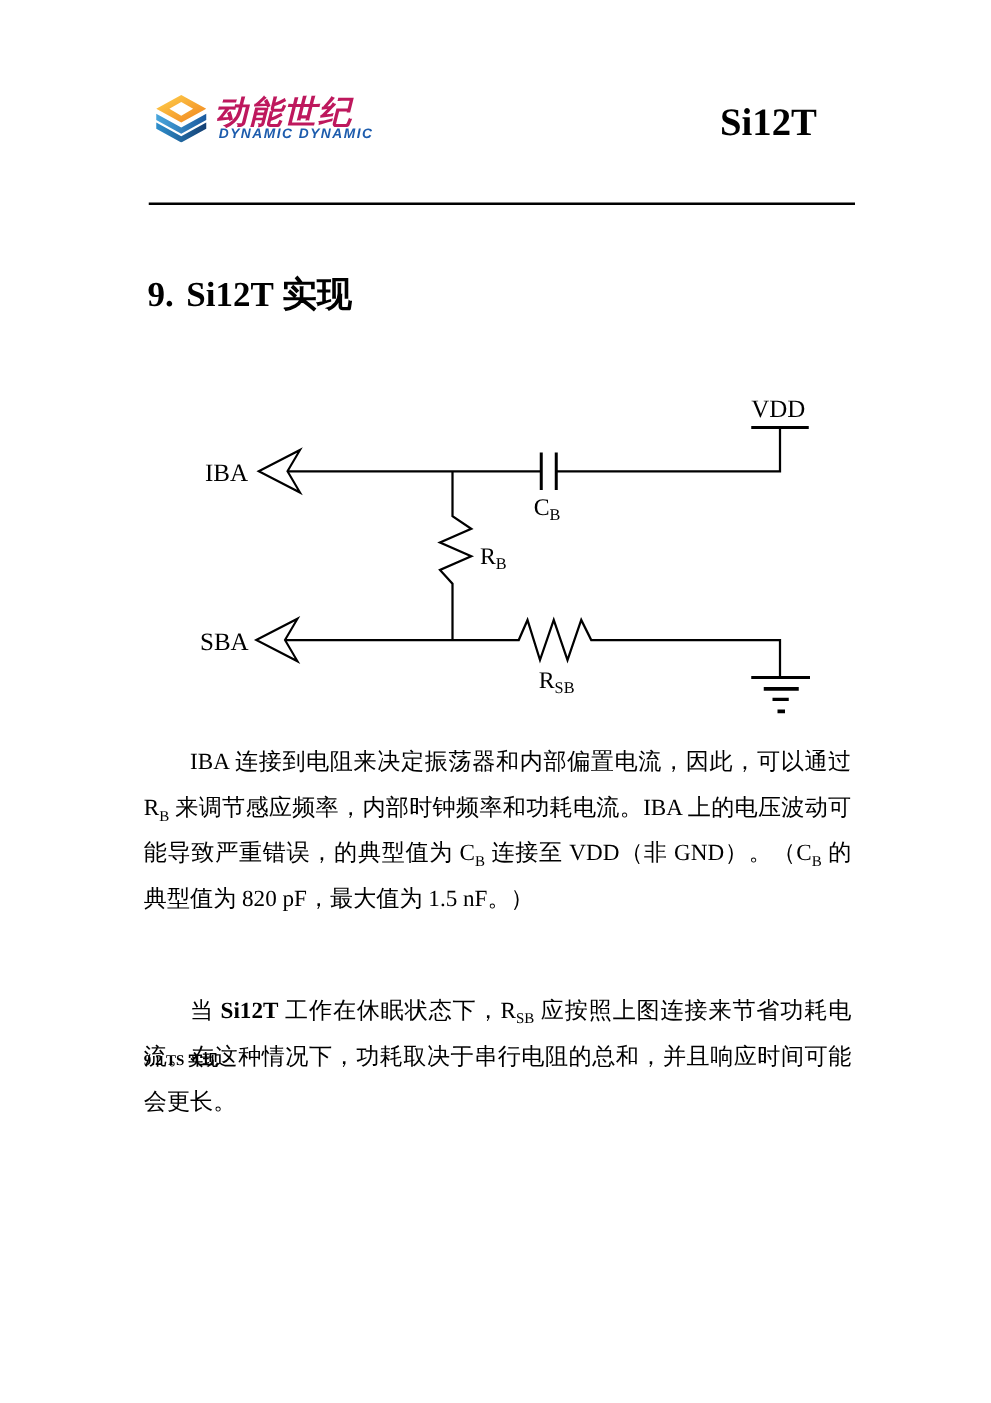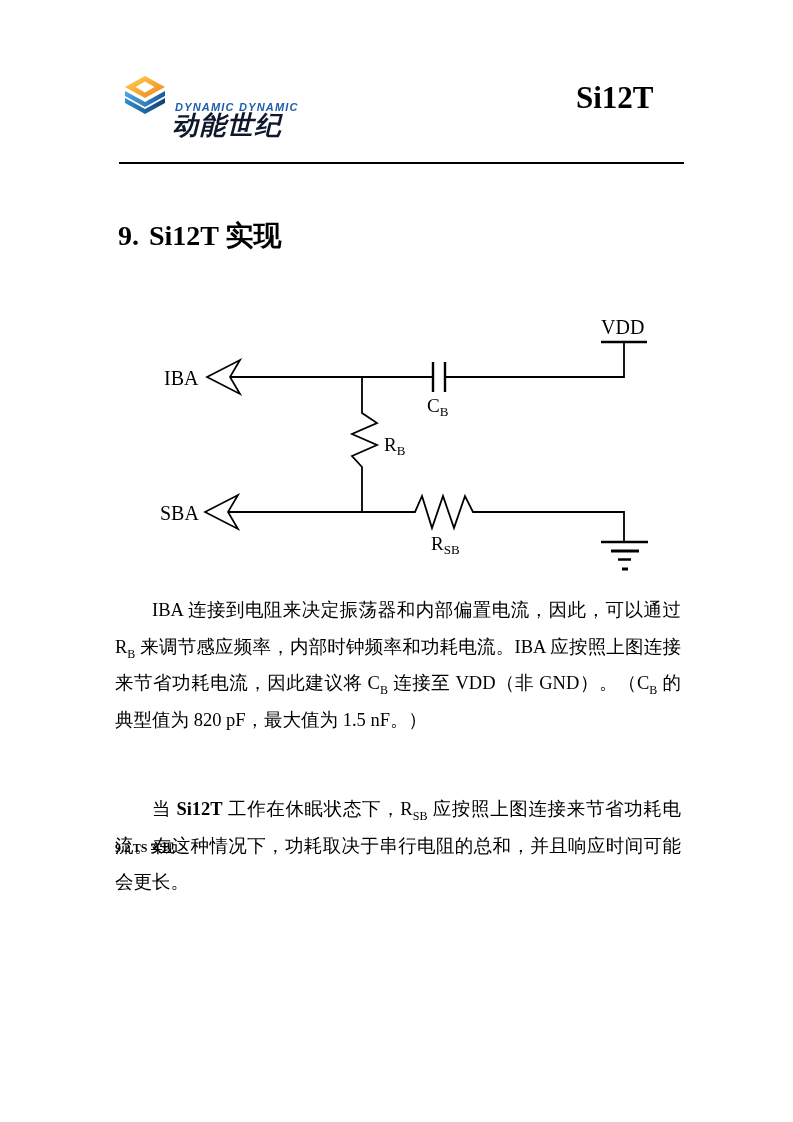--- a/index.html
+++ b/index.html
@@ -6,23 +6,22 @@
   .page {
     position:relative; width:793px; height:1122px; margin:0 auto;
     background:#ffffff; overflow:hidden; color:#000;
     font-family:"Liberation Serif","DejaVu Serif",serif;
   }
   
   .logo-icon { position:absolute; left:121px; top:76px; width:48px; height:38px; }
   .logo-cn {
     position:absolute; left:172px; top:72px;
     font-size:26px; font-weight:bold; font-style:italic;
-    letter-spacing:1.5px; color:#0f172a;
+    letter-spacing:1.5px; color:#be185d;
     font-family:"Liberation Sans","DejaVu Sans",sans-serif;
-    margin-top:36px;
   }
   .logo-en {
     position:absolute; left:175px; top:101px;
     font-size:11px; font-weight:bold; font-style:italic;
     letter-spacing:1.2px; color:#1d5cad;
     font-family:"Liberation Sans","DejaVu Sans",sans-serif;
   }
   .doc-title { position:absolute; left:576px; top:80px; font-size:31px; font-weight:bold; }
   .header-rule { position:absolute; left:119px; top:162px; width:565px; height:2px; background:#000; }
   
@@ -101,19 +100,19 @@
     <text class="plabel" x="431" y="250"><tspan>R</tspan><tspan dy="4" font-size="13">SB</tspan></text>
 
     <g>
       <path d="M601 242 H648" stroke="#000" stroke-width="2.5" fill="none"></path>
       <path d="M611 251 H639" stroke="#000" stroke-width="3" fill="none"></path>
       <path d="M618 259.5 H631" stroke="#000" stroke-width="2.5" fill="none"></path>
       <path d="M622 269 H628" stroke="#000" stroke-width="3" fill="none"></path>
     </g>
   </svg>
 
-  <p class="para p1"><span>IBA 连接到电阻来决定振荡器和内部偏置电流，因此，可以通过 R</span><sub>B</sub><span> 来调节感应频率，内部时钟频率和功耗电流。IBA 应按照上图连接来节省功耗电流，因此建议将 C</span><sub>B</sub><span> 连接至 VDD（非 GND）。（C</span><sub>B</sub><span> 的典型值为 820 pF，最大值为 1.5 nF。）</span></p>
+  <p class="para p1"><span>IBA 连接到电阻来决定振荡器和内部偏置电流，因此，可以通过 R</span><sub>B</sub><span> 来调节感应频率，内部时钟频率和功耗电流。IBA 上的电压波动可能导致严重错误，的典型值为 C</span><sub>B</sub><span> 连接至 VDD（非 GND）。（C</span><sub>B</sub><span> 的典型值为 820 pF，最大值为 1.5 nF。）</span></p>
 
   <p class="para p2"><span>当 </span><b>Si12T</b><span> 工作在休眠状态下，R</span><sub>SB</sub><span> 应按照上图连接来节省功耗电流。在这种情况下，功耗取决于串行电阻的总和，并且响应时间可能会更长。</span></p>
 
   <div class="h9-2">9.2 TS 实现</div>
 
 </div>
 
 </body></html>

